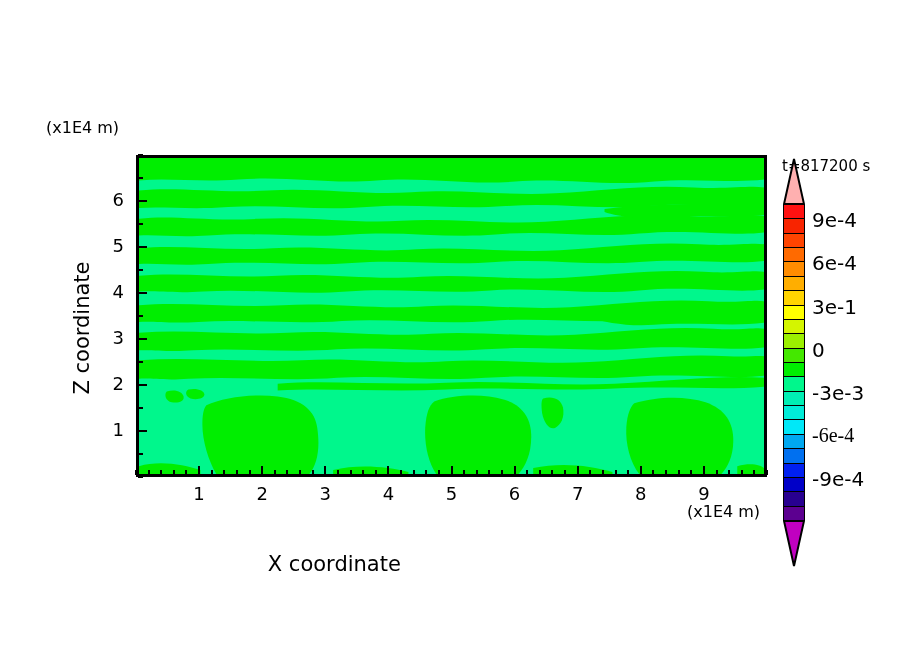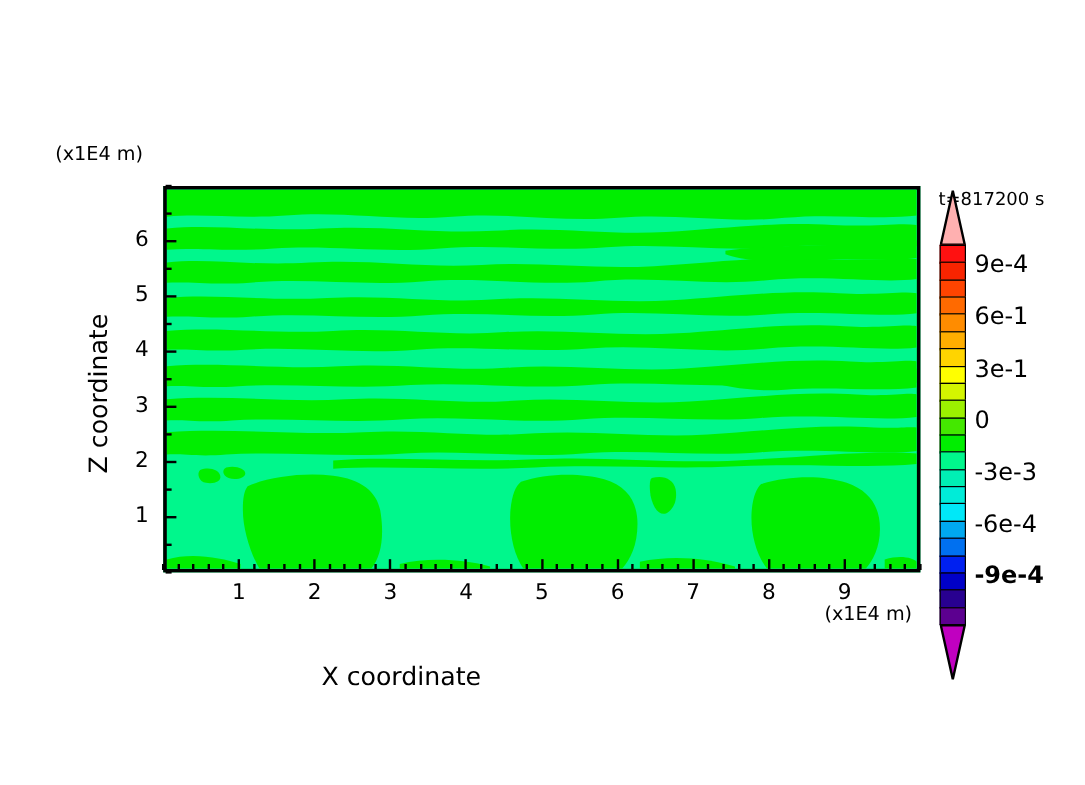--- a/index.html
+++ b/index.html
@@ -377,21 +377,21 @@
         <div class="cb-band" style="top: 272.909px; height: 15.8636px; background: rgb(0, 0, 200);"></div>
         <div class="cb-band" style="top: 287.273px; height: 15.8636px; background: rgb(40, 0, 144);"></div>
         <div class="cb-band" style="top: 301.636px; height: 15.8636px; background: rgb(92, 0, 144);"></div>
       </div>
     <svg class="cb-arrow-svg" style="top:316px;height:47px" viewBox="0 0 22 47" preserveAspectRatio="none">
       <polygon points="11,46 21,1 1,1" fill="#c000c0" stroke="#000" stroke-width="2"></polygon>
     </svg>
   </div>
   <div id="cb-labels-host">
       <div class="cb-label" style="top: 208.364px;">9e-4</div>
-      <div class="cb-label" style="top: 251.455px;">6e-1</div>
+      <div class="cb-label" style="top: 251.455px;">6e-4</div>
       <div class="cb-label" style="top: 294.545px;">3e-1</div>
       <div class="cb-label" style="top: 337.636px;">0</div>
       <div class="cb-label" style="top: 380.727px;">-3e-3</div>
-      <div class="cb-label" style="top: 423.818px;">-6e-4</div>
-      <div class="cb-label" style="top: 466.909px; font-weight: bold;">-9e-4</div>
+      <div class="cb-label" style="top: 423.818px; font-family: Liberation Serif, serif;">-6e-4</div>
+      <div class="cb-label" style="top: 466.909px;">-9e-4</div>
     </div>
 
 </div>
 
 </body></html>

